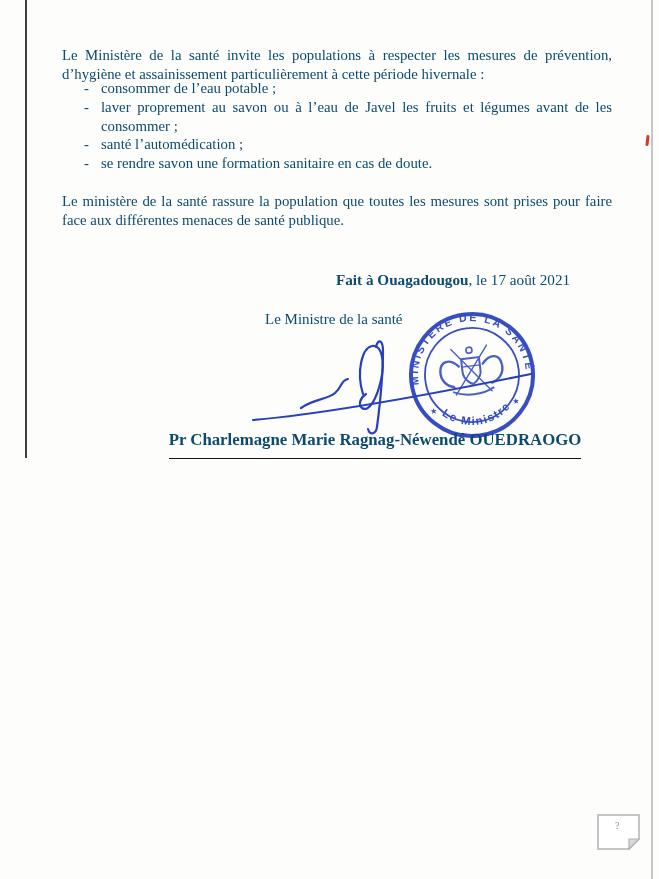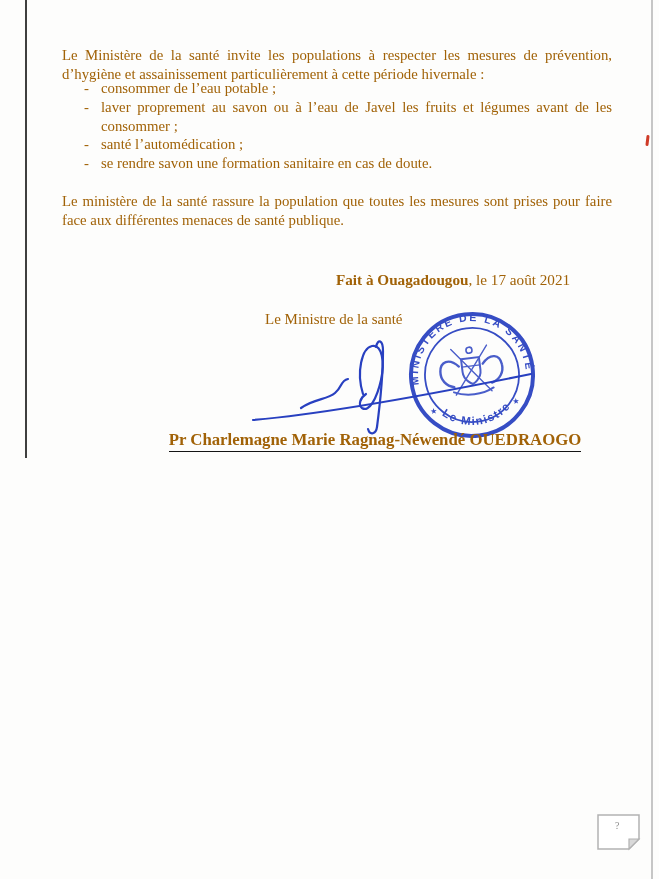--- a/index.html
+++ b/index.html
@@ -1,36 +1,36 @@
 <!DOCTYPE html>
 <html><head>
 <meta charset="utf-8">
 <style>
   html,body{margin:0;padding:0;background:#ffffff;}
   .page{
     position:relative;width:659px;height:879px;background:#fdfdfc;overflow:hidden;
-    font-family:"Liberation Serif","DejaVu Serif",serif;color:#a16207;
+    font-family:"Liberation Serif","DejaVu Serif",serif;color:#0c4a6e;
   }
   .left-rule{position:absolute;left:25px;top:0;width:2px;height:458px;background:#3f3f3f;}
   .right-rule{position:absolute;left:651px;top:0;width:2px;height:879px;background:#c6c6c6;}
   .edge-mark{position:absolute;left:646px;top:135px;width:3px;height:11px;border-radius:2px;transform:rotate(7deg);}
   .para{position:absolute;left:62px;width:550px;font-size:14.8px;line-height:18.8px;text-align:justify;}
   #para1{top:31px;}
   #para2{top:177px;}
   .bullets{position:absolute;left:84px;top:79px;width:528px;font-size:14.8px;line-height:18.8px;}
   .bullet-item{display:flex;}
   .bullet-dash{width:17px;flex:0 0 17px;}
   .bullet-text{flex:1;text-align:justify;}
   .dateline{position:absolute;left:336px;top:249px;font-size:15.2px;white-space:nowrap;margin-top:22px;}
   .dateline b{font-weight:bold;}
   .minister-title{position:absolute;left:265px;top:311px;font-size:15px;white-space:nowrap;}
   .stamp{position:absolute;left:406px;top:309px;width:132px;height:132px;transform:rotate(-7deg);opacity:.93;}
   .signature{position:absolute;left:243px;top:332px;width:300px;height:108px;}
   .name-line{position:absolute;left:90px;top:430px;width:570px;text-align:center;font-size:16.8px;font-weight:bold;white-space:nowrap;}
-  .name-underline{display:inline-block;border-bottom:1.8px solid #141414;padding-bottom:1px;}
+  .name-underline{display:inline-block;border-bottom:1.8px solid #141414;padding-bottom:8px;}
   .honor-line{position:absolute;left:90px;top:452px;width:570px;text-align:center;font-size:12.8px;font-style:italic;}
   .note-icon{position:absolute;left:596px;top:813px;width:46px;height:40px;cursor:pointer;}
 </style>
 </head>
 <body>
 
 <div class="page">
 
   <div class="left-rule"></div>
   <div class="right-rule"></div>

